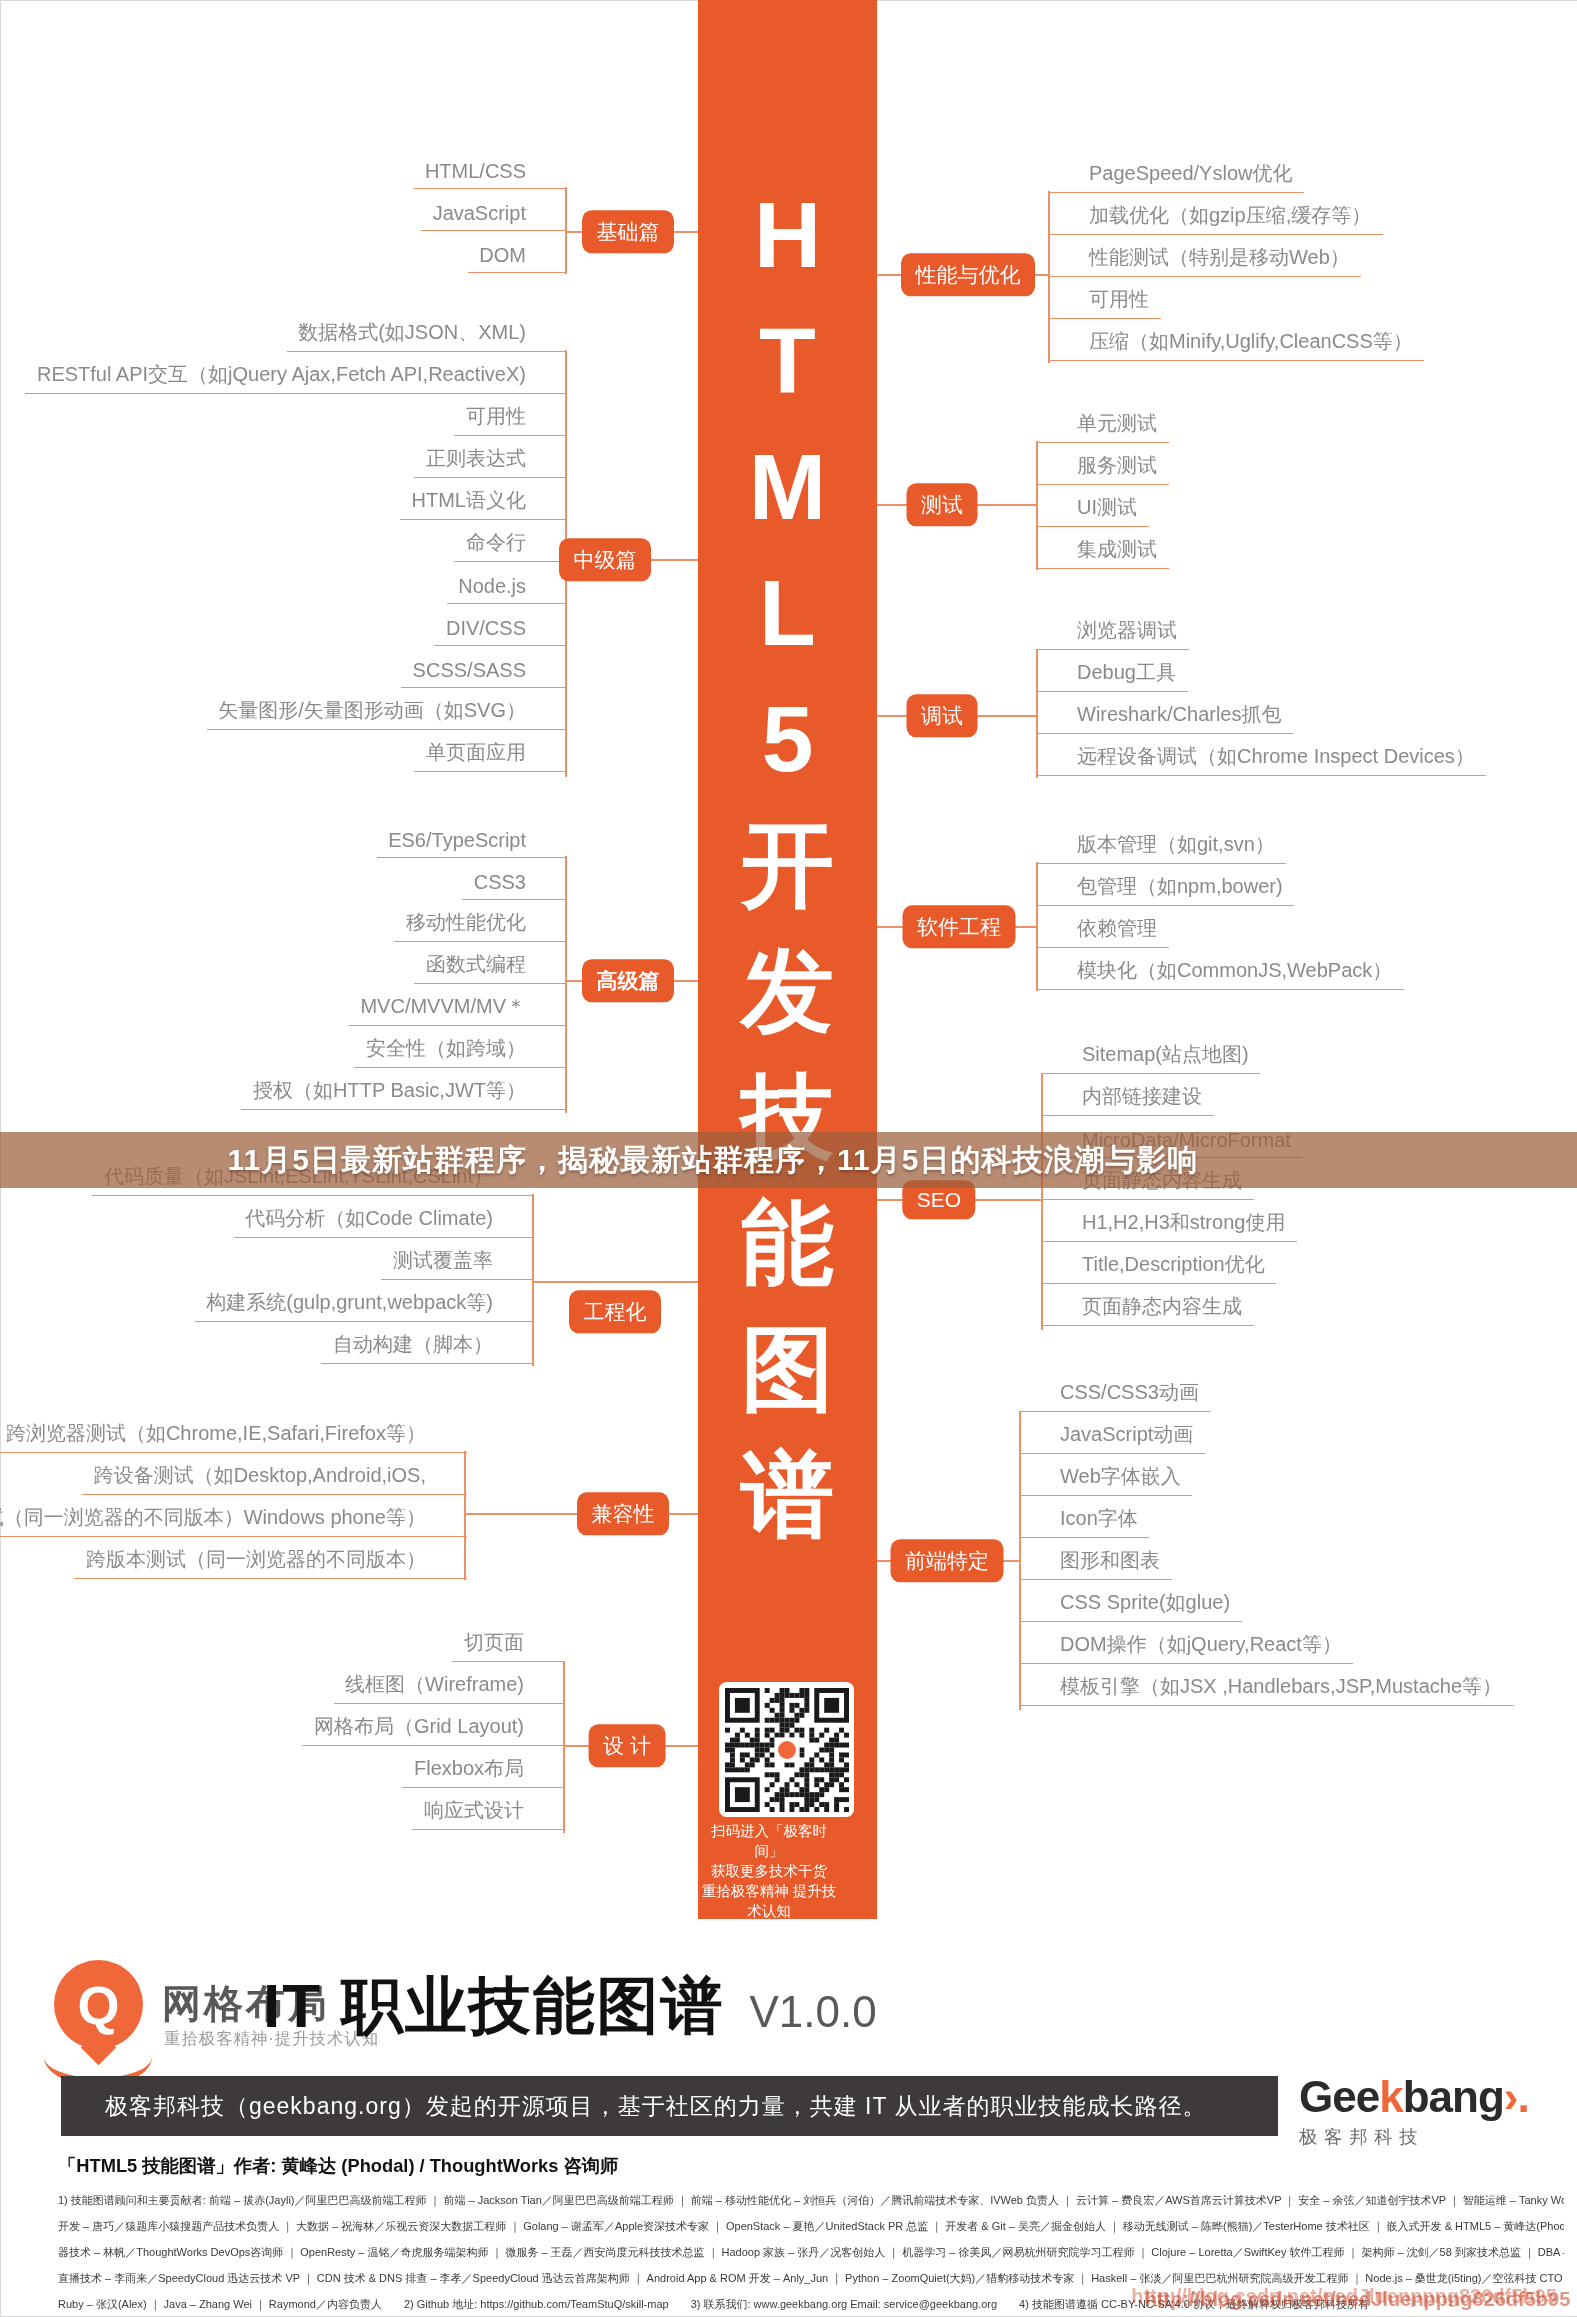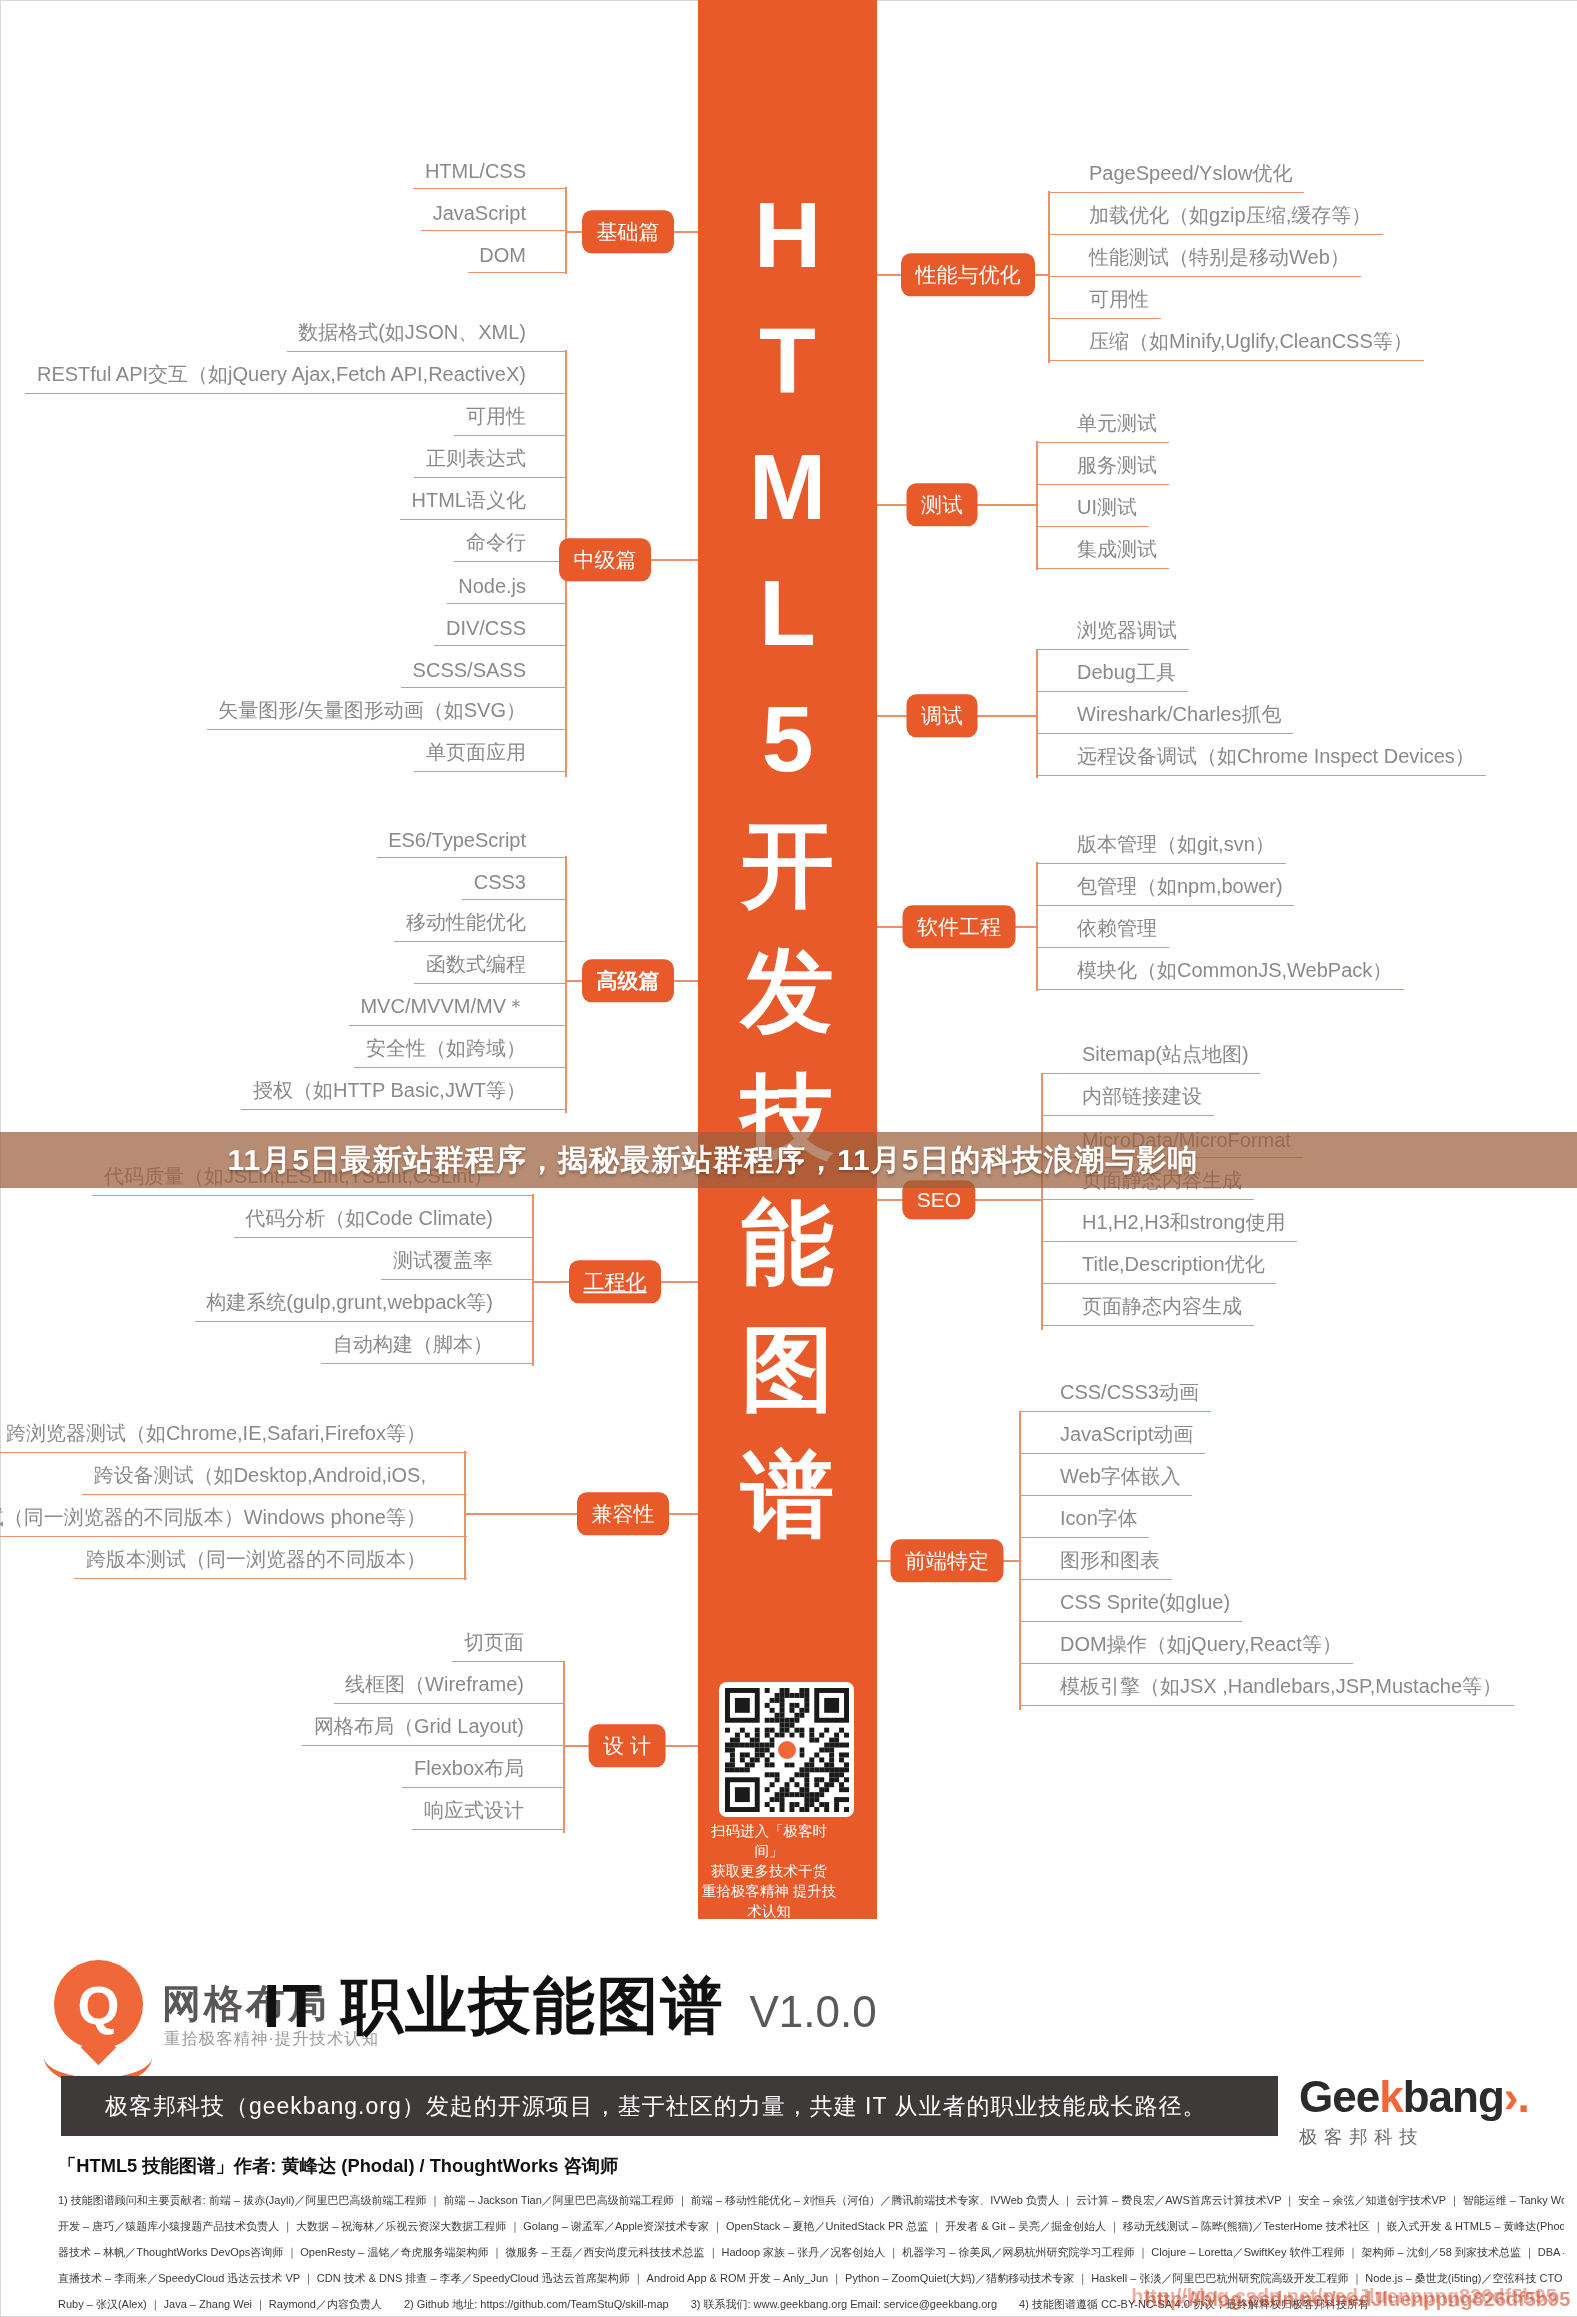--- a/index.html
+++ b/index.html
@@ -388,21 +388,21 @@
     <div class="badge" style="left: 628px; top: 981px; font-weight: bold;">高级篇</div>
     <div class="items left" style="top: 1154px; left: -94px; width: 628px;">
       <div class="item">代码质量（如JSLint,ESLint,TSLint,CSLint）</div>
       <div class="item">代码分析（如Code Climate)</div>
       <div class="item">测试覆盖率</div>
       <div class="item">构建系统(gulp,grunt,webpack等)</div>
       <div class="item">自动构建（脚本）</div>
     </div>
     <div class="vline" style="left: 532px; top: 1194px; width: 1.9px; height: 172px;"></div>
     <div class="hline" style="left: 534px; top: 1281px; width: 164px; height: 1.9px;"></div>
-    <div class="badge" style="left: 615px; top: 1282px; text-decoration: underline;">工程化</div>
+    <div class="badge" style="left: 615px; top: 1312px;">工程化</div>
     <div class="items left" style="top: 1411px; left: -161px; width: 628px;">
       <div class="item">跨浏览器测试（如Chrome,IE,Safari,Firefox等）</div>
       <div class="item">跨设备测试（如Desktop,Android,iOS,</div>
       <div class="item">跨版本测试（同一浏览器的不同版本）Windows phone等）</div>
       <div class="item">跨版本测试（同一浏览器的不同版本）</div>
     </div>
     <div class="vline" style="left: 464px; top: 1451px; width: 1.9px; height: 129px;"></div>
     <div class="hline" style="left: 466px; top: 1513px; width: 232px; height: 1.9px;"></div>
     <div class="badge" style="left: 623px; top: 1514px;">兼容性</div>
     <div class="items left" style="top: 1620px; left: -63px; width: 628px;">

